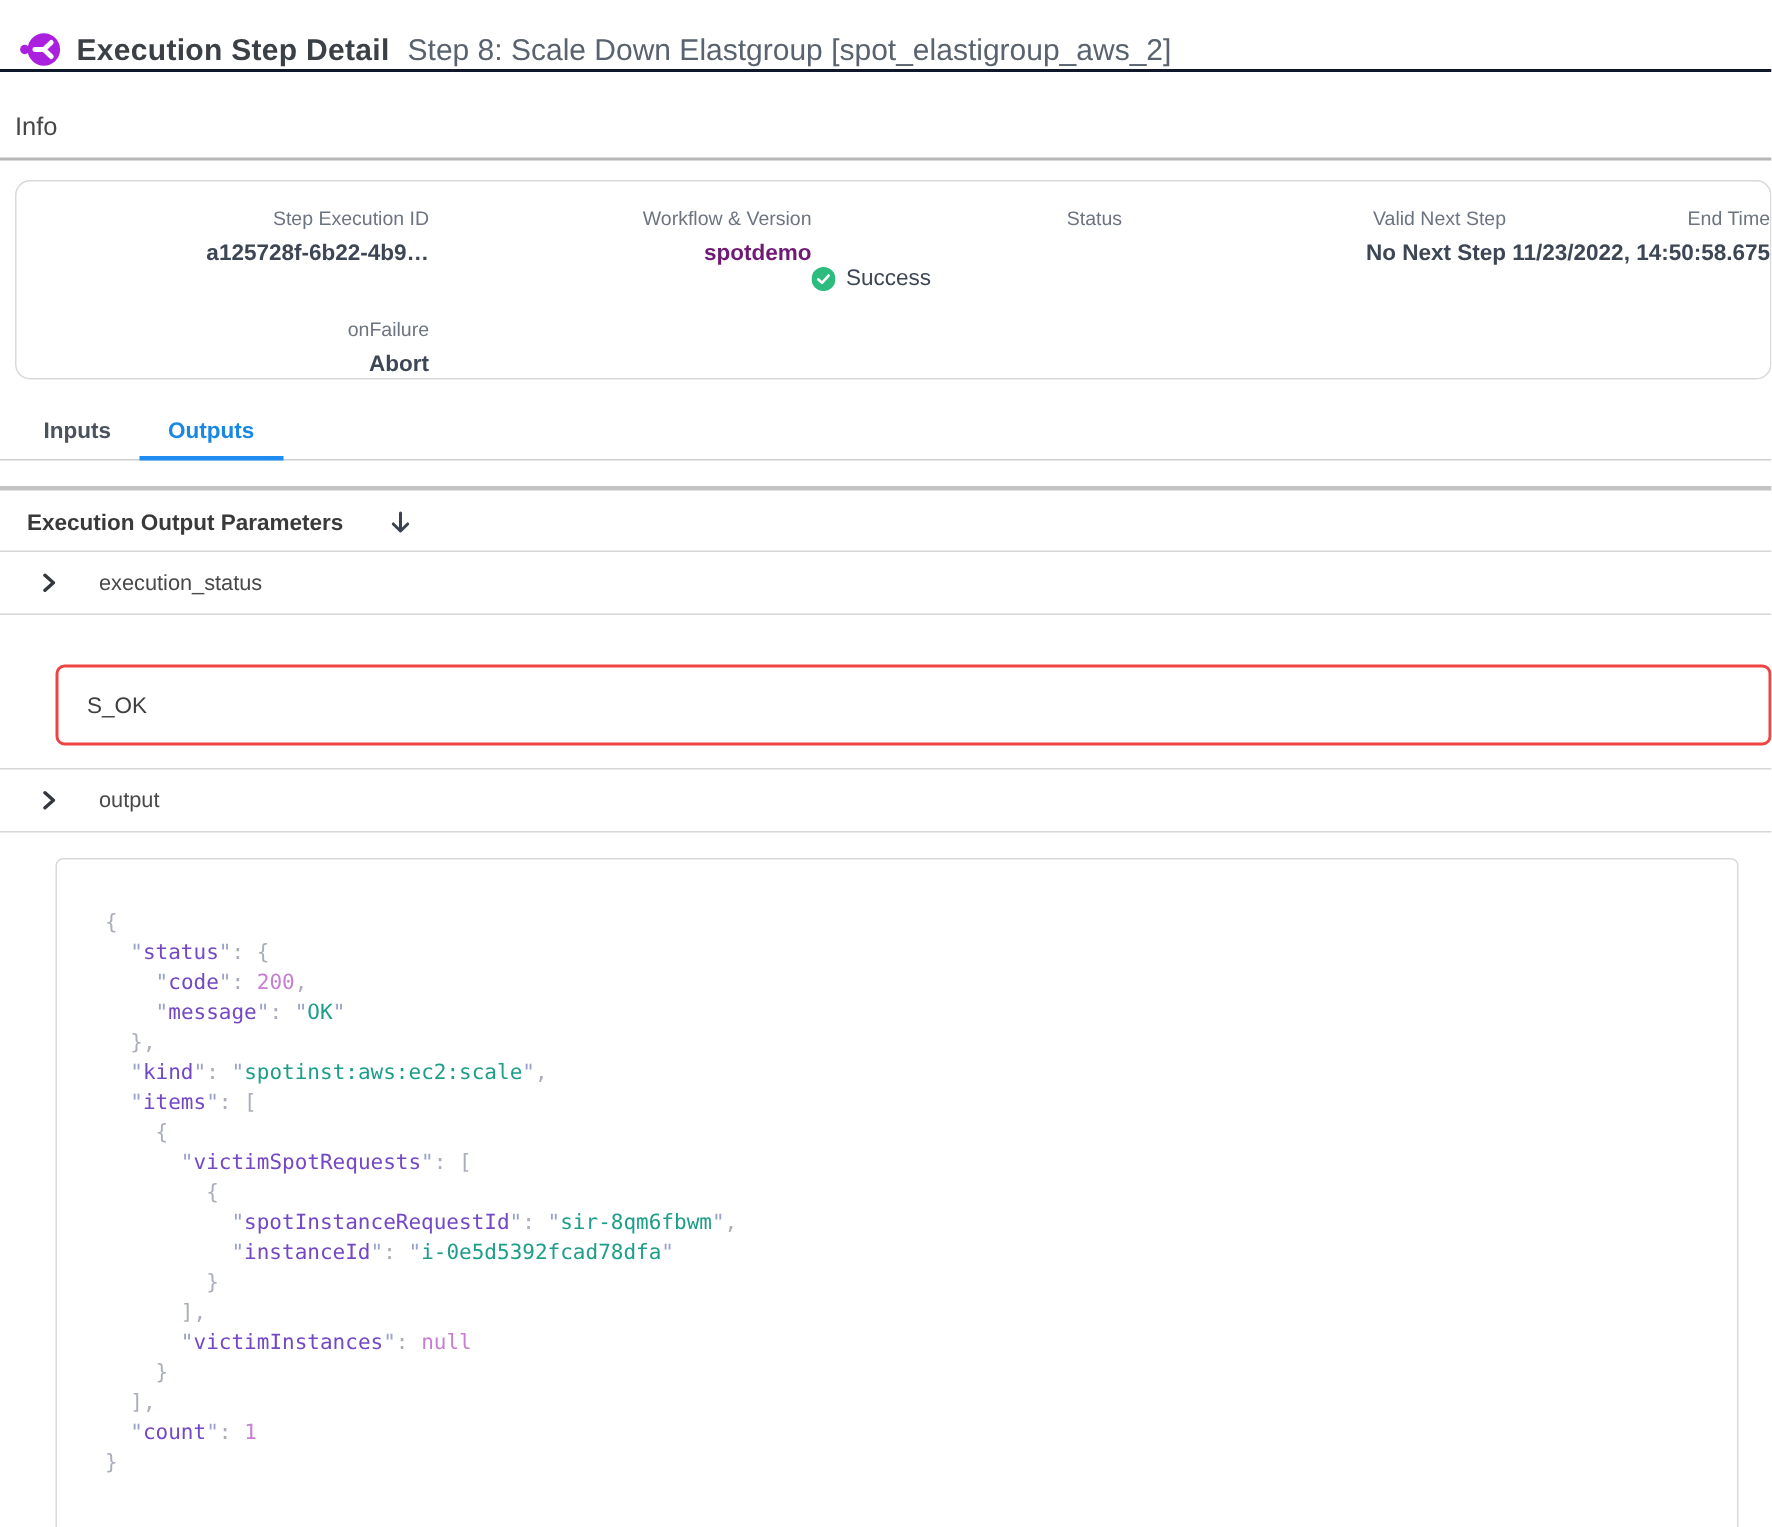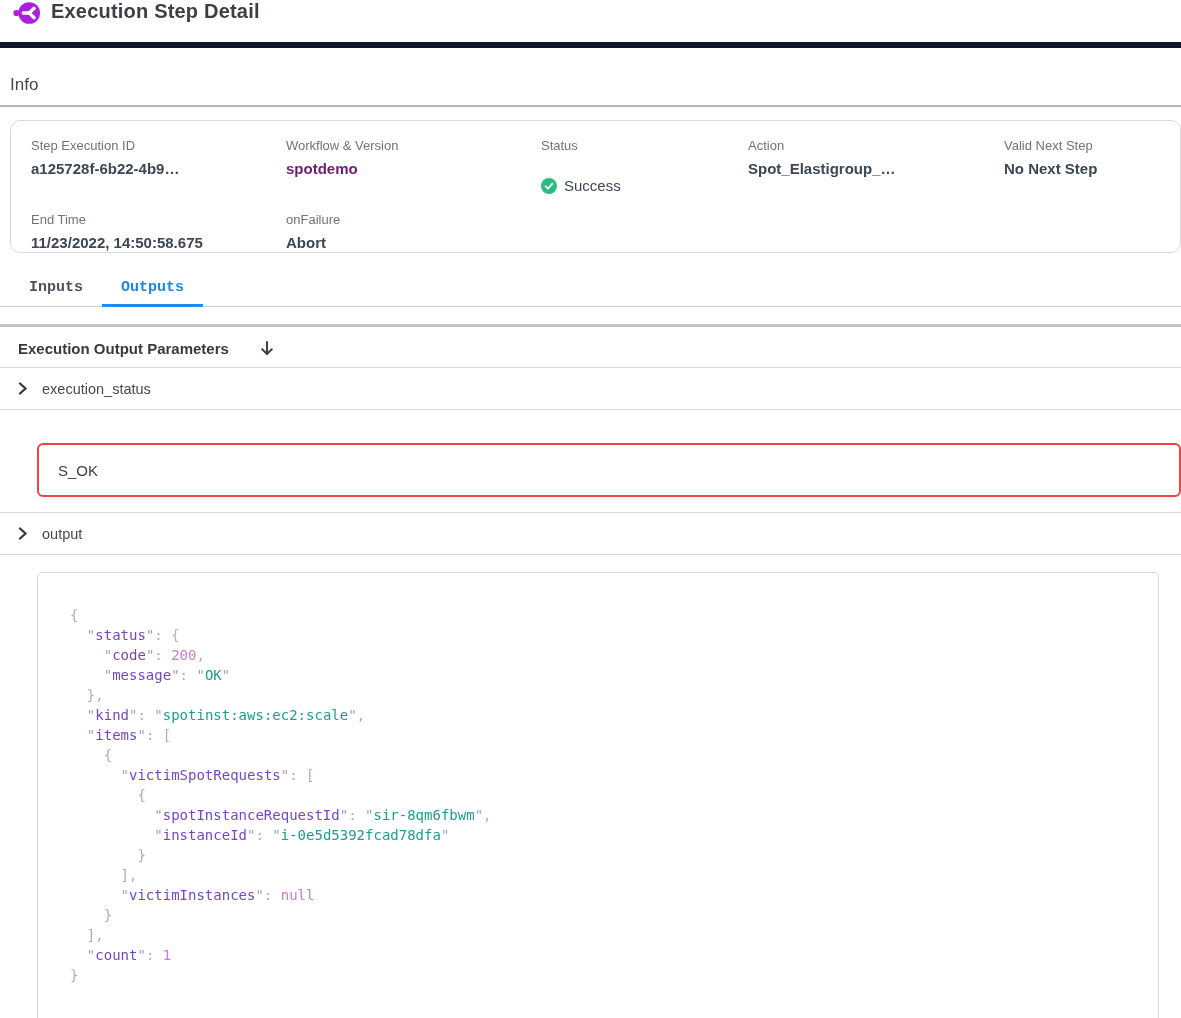--- a/index.html
+++ b/index.html
@@ -1,52 +1,52 @@
 <!DOCTYPE html>
 <html><head>
 <meta charset="utf-8">
 <style>
   * { box-sizing: border-box; margin: 0; padding: 0; }
   html, body { width: 1181px; height: 1018px; background: #ffffff; overflow: hidden;
     font-family: "Liberation Sans", sans-serif; }
 
   
-  .topbar { height: 48px; border-bottom: 6px solid #0f172a; display: flex; align-items: flex-start;
+  .topbar { height: 48px; border-bottom: 2px solid #0f172a; display: flex; align-items: flex-end;
     padding-left: 13px; gap: 10px; }
   .page-title { font-size: 20px; font-weight: 700; color: #3b3f46; letter-spacing: .2px; }
   .page-subtitle { font-size: 20px; font-weight: 400; color: #59636f; margin-left: 2px; }
 
   
   .info-heading { margin: 27px 0 0 10px; font-size: 17px; color: #474747; }
   .divider-heavy { margin-top: 10px; height: 2px; background: #b6b6b6; }
   .card { margin: 13px 0 0 10px; border: 1px solid #d9d9d9; border-radius: 10px;
-    height: 133px; padding: 17px 0 17px 20px; }
+    height: 133px; padding: 17px 0 17px 20px; text-align: right; }
   .grid { display: grid; grid-template-columns: 255px 255px 207px 256px 1fr; row-gap: 18px; }
   .f-label { font-size: 13px; color: #6c7481; }
   .f-value { margin-top: 7px; font-size: 15px; font-weight: 600; color: #3d4654; }
   .f-value.link { color: #701a75; cursor: pointer; }
   .status-line { margin-top: 24px; display: flex; align-items: center; gap: 7px;
     font-size: 15px; color: #3d4654; }
 
   
   .tabs { margin-top: 26px; padding-left: 10px; border-bottom: 1px solid #cfcfcf;
     display: flex; }
   .tab { padding: 0 19px 10px; font-size: 15px; font-weight: 600; color: #4a525e;
-    position: relative; cursor: pointer; font-family: Liberation Mono, monospace; }
+    position: relative; cursor: pointer; }
   .tab.active { color: #1b87e5; }
   .tab.active::after { content: ""; position: absolute; left: 0; right: 0; bottom: -1px;
     height: 3px; background: #1e8cf0; }
   .divider-thick { margin-top: 17px; height: 3px; background: #c3c3c3; }
 
   
   .eop-row { margin: 13px 0 0 18px; display: flex; align-items: center; gap: 30px; }
   .eop-title { font-size: 15px; font-weight: 700; color: #3a3a3a; }
   .divider-thin { margin-top: 10px; height: 1px; background: #d6d6d6; }
-  .param-row { height: 42px; display: flex; align-items: center; padding-left: 17px;
-    gap: 13px; border-bottom: 1px solid #d6d6d6; }
+  .param-row { height: 42px; display: flex; align-items: center; padding-left: 27px;
+    gap: 27px; border-bottom: 1px solid #d6d6d6; }
   .param-name { font-size: 14.5px; color: #494949; }
   .value-box { margin: 33px 0 15px 37px; height: 54px; border: 2px solid #ef4444;
     border-radius: 6px; display: flex; align-items: center; padding-left: 19px;
     font-size: 15px; color: #3f3f3f; }
 
   
   .code-box { margin: 17px 22px 0 37px; height: 451px; border: 1px solid #d9d9d9;
     border-radius: 5px; overflow: hidden; }
   .code { padding: 32px 0 0 32px; font-family: "DejaVu Sans Mono", monospace;
     font-size: 14px; line-height: 20px; }
@@ -69,20 +69,21 @@
       <circle cx="3.6" cy="13" r="3.2" fill="#ab1fde"></circle>
       <circle cx="16.8" cy="13" r="11.2" fill="#ab1fde"></circle>
       <g stroke="#ffffff" stroke-width="3.4" stroke-linecap="round" fill="none">
         <path d="M10.6 13 H16.8"></path>
         <path d="M16.8 13 L21.9 8.1"></path>
         <path d="M16.8 13 L21.9 17.9"></path>
       </g>
     </svg>
   </span>
   <span class="page-title">Execution Step Detail</span>
+  <span class="page-subtitle">Step 8: Scale Down Elastgroup [spot_elastigroup_aws_2]</span>
 </div>
 
 <div class="info-heading">Info</div>
 <div class="divider-heavy"></div>
 
 <div class="card">
   <div class="grid">
     <div>
       <div class="f-label">Step Execution ID</div>
       <div class="f-value">a125728f-6b22-4b9…</div>
@@ -95,24 +96,20 @@
       <div class="f-label">Status</div>
       <div class="status-line">
         <span class="icon">
           <svg width="16" height="16" viewBox="0 0 16 16">
             <circle cx="8" cy="8" r="8" fill="#2cbd7e"></circle>
             <path d="M4.6 8.3 L7 10.6 L11.4 5.7" stroke="#ffffff" stroke-width="1.8" fill="none" stroke-linecap="round" stroke-linejoin="round"></path>
           </svg>
         </span>
         <span>Success</span>
       </div>
-    </div>
-    <div>
-      <div class="f-label">Action</div>
-      <div class="f-value">Spot_Elastigroup_…</div>
     </div>
     <div>
       <div class="f-label">Valid Next Step</div>
       <div class="f-value">No Next Step</div>
     </div>
     <div>
       <div class="f-label">End Time</div>
       <div class="f-value">11/23/2022, 14:50:58.675</div>
     </div>
     <div>

